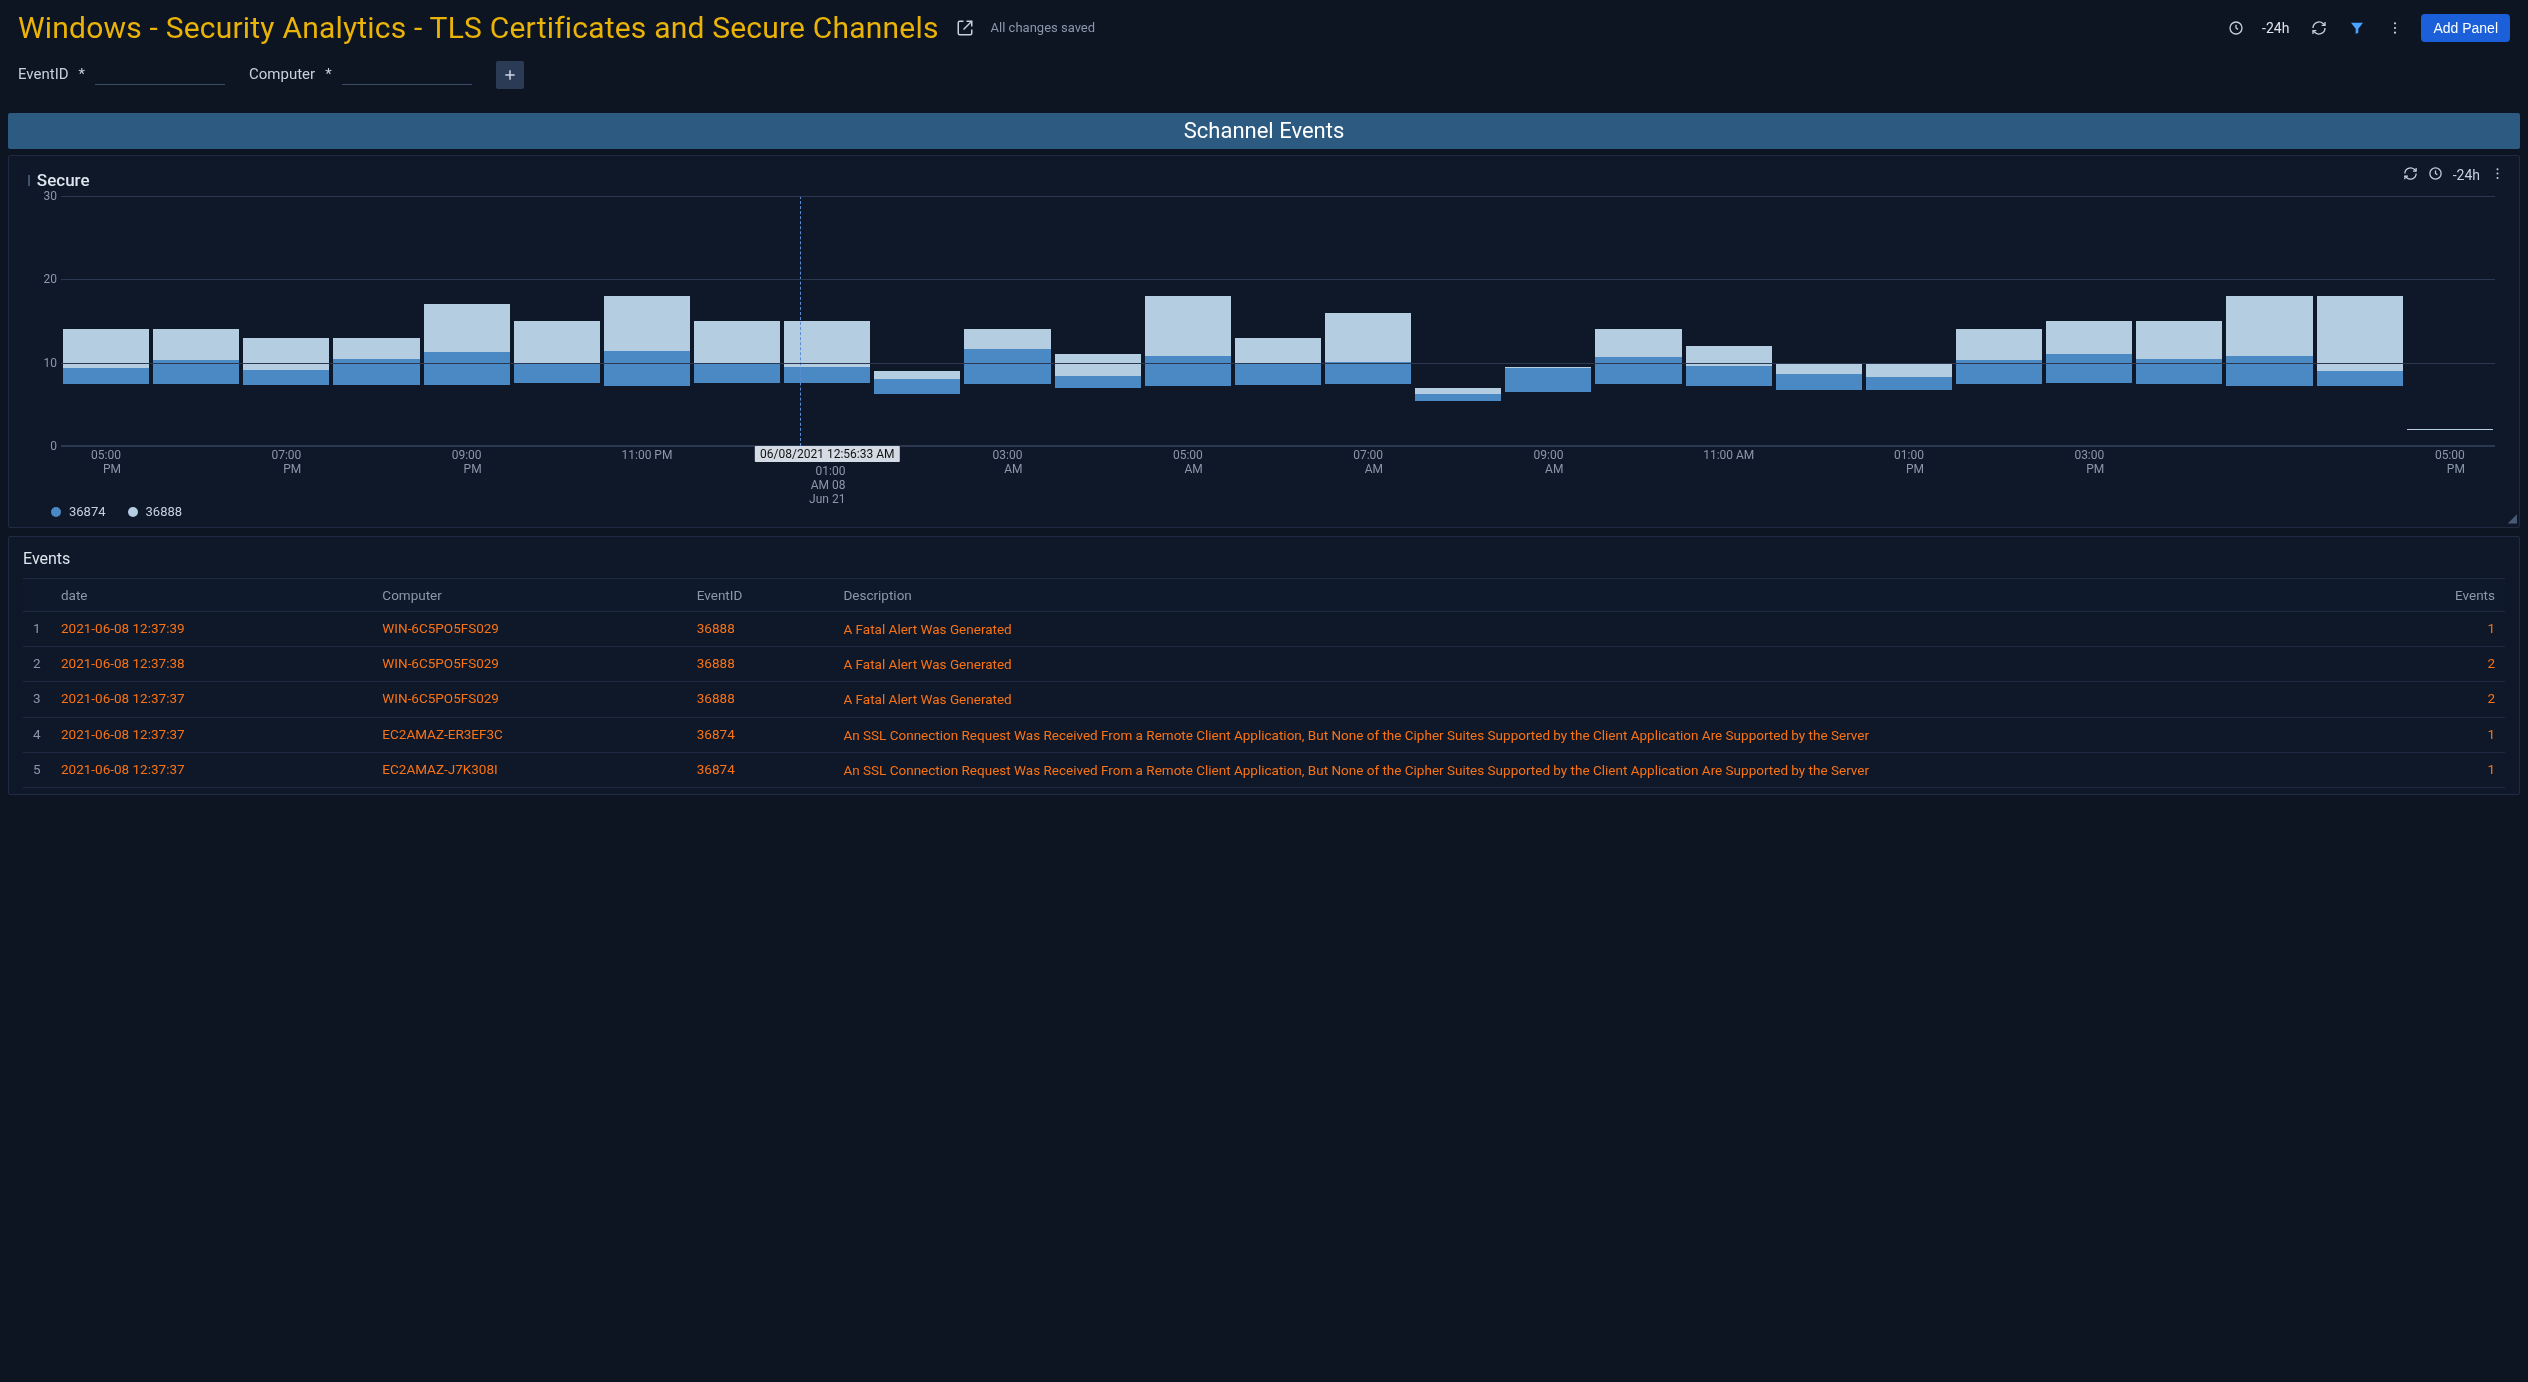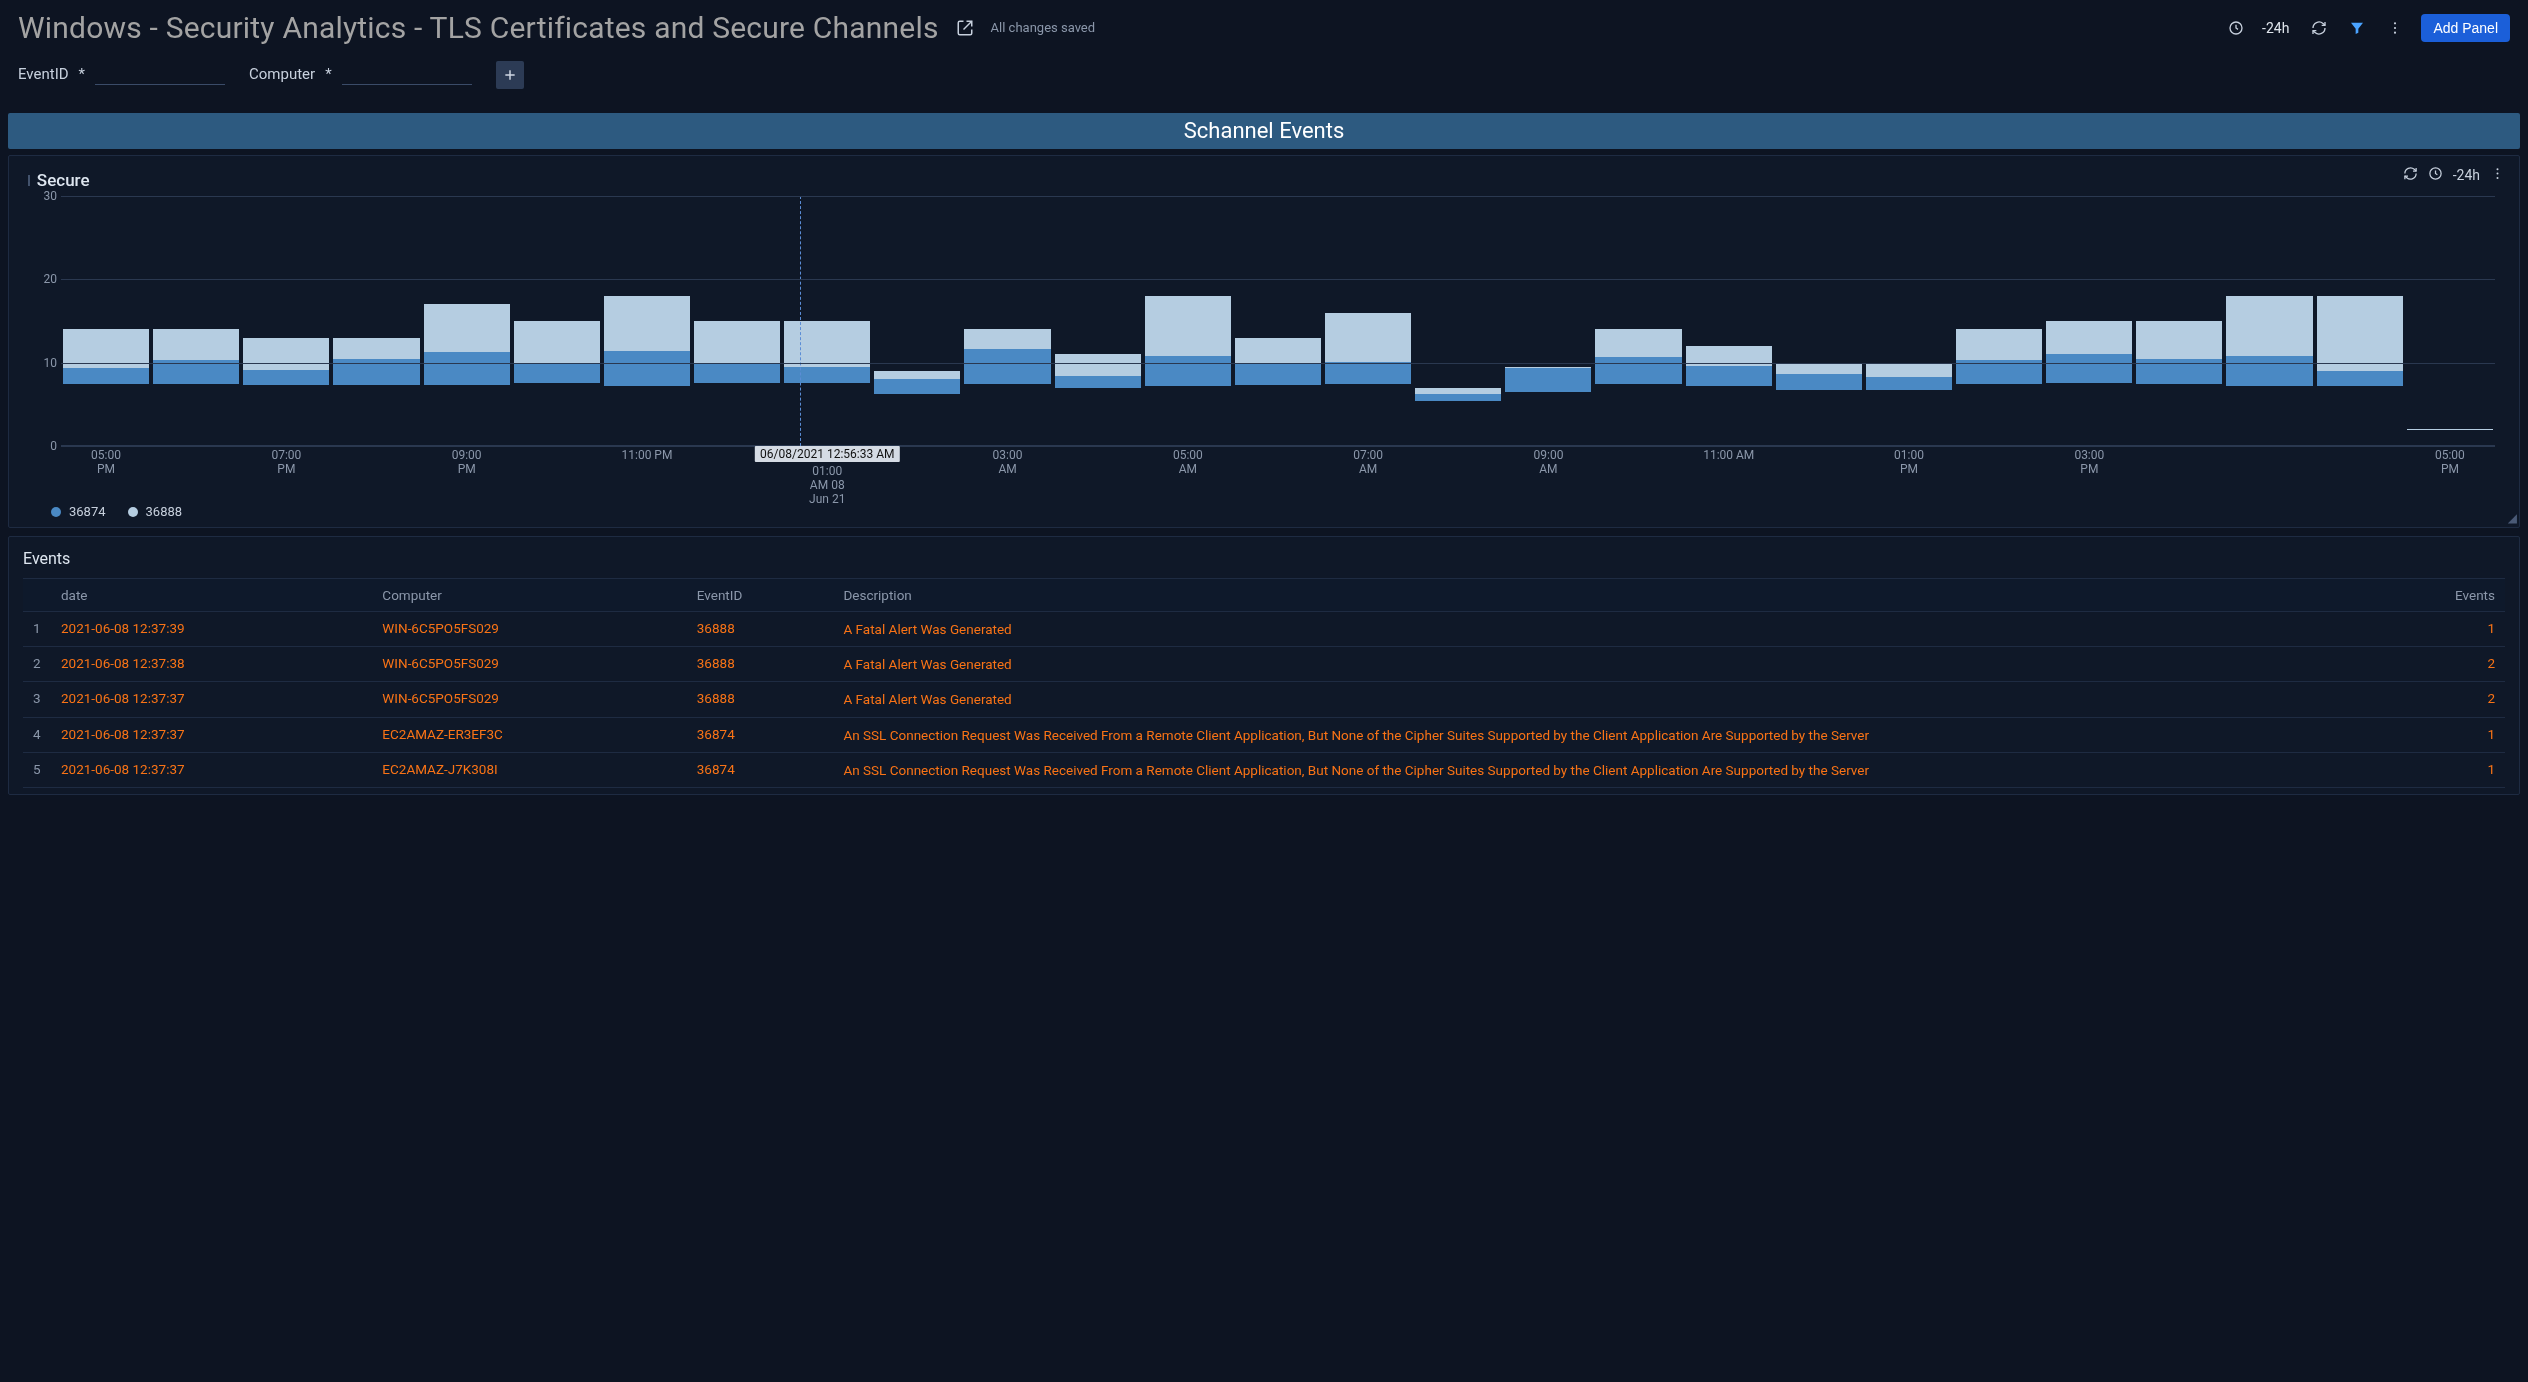--- a/index.html
+++ b/index.html
@@ -24,21 +24,21 @@
     font-family: -apple-system, BlinkMacSystemFont, "Segoe UI", Roboto, Arial, sans-serif;
     font-size: 14px;
     min-width: 1500px;
   }
 
   
   .top-header {
     display:flex; align-items:center; gap:14px;
     padding: 10px 18px 6px 18px;
   }
-  .page-title { font-size: 30px; font-weight:400; letter-spacing:0.2px; color:#a3a3a3;}
+  .page-title { font-size: 30px; font-weight:400; letter-spacing:0.2px; color:#eab308;}
   .share-icon { color: var(--text-muted); }
   .saved-status { color: var(--text-muted); font-size:13px; }
   .spacer { flex:1; }
   .tb-icon { color:#c7d0dd; display:inline-flex; align-items:center; justify-content:center; width:24px; height:24px; cursor:pointer;}
   .time-range-label { color:#dfe5ec; font-size:14px; margin-right:4px;}
   .add-panel-btn {
     background: var(--accent-blue);
     color:#fff; border:none; border-radius:4px;
     padding:6px 12px; font-size:14px; cursor:pointer;
   }
@@ -106,21 +106,21 @@
   .bars { position:absolute; left:2px; right:2px; top:0; bottom:0; display:flex; align-items:flex-end; gap:4px;}
   .bar-col { flex:1; height:100%; position:relative; display:flex; align-items:flex-end;}
   .bar-seg-a { background: var(--bar-dark); }
   .bar-seg-b { background: var(--bar-light); }
   .axis-line { position:absolute; left:0; right:0; bottom:0; height:1px; background:var(--grid);}
   .marker-line {
     position:absolute; top:0; bottom:0;
     border-left:1px dashed #5b8dd6; pointer-events:none;
   }
   .x-axis { position:absolute; left:34px; right:6px; bottom:0; height:50px; color:var(--text-muted); font-size:12px;}
-  .x-tick { position:absolute; transform:translateX(-50%); text-align:center; white-space:nowrap; line-height:14px;}
+  .x-tick { position:absolute; transform:translateX(-50%); text-align:right; white-space:nowrap; line-height:14px;}
   .x-tooltip {
     position:absolute; transform:translateX(-50%);
     background:#d5dbe4; color:#111; font-size:12px; padding:1px 5px;
     border-radius:1px; top:0; white-space:nowrap;
   }
   .x-sub { display:block; }
 
   .legend { display:flex; gap:22px; padding:8px 0 0 24px; color:#c7d0dd; font-size:13px;}
   .legend-item { display:flex; align-items:center; gap:8px;}
   .swatch { width:10px; height:10px; border-radius:50%;}

